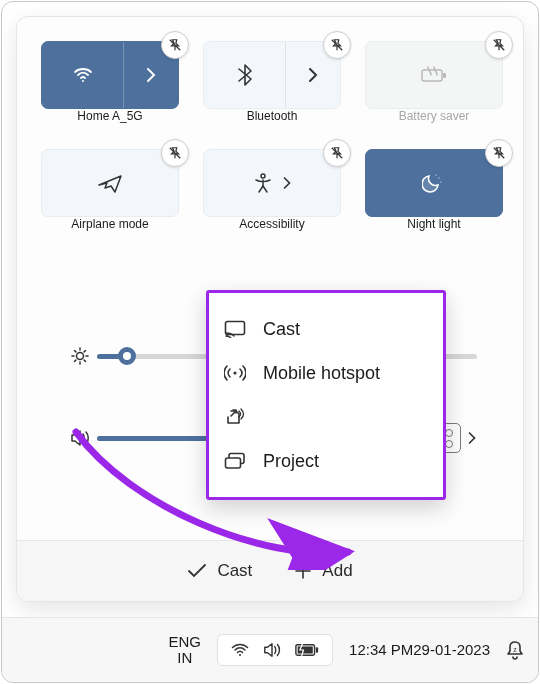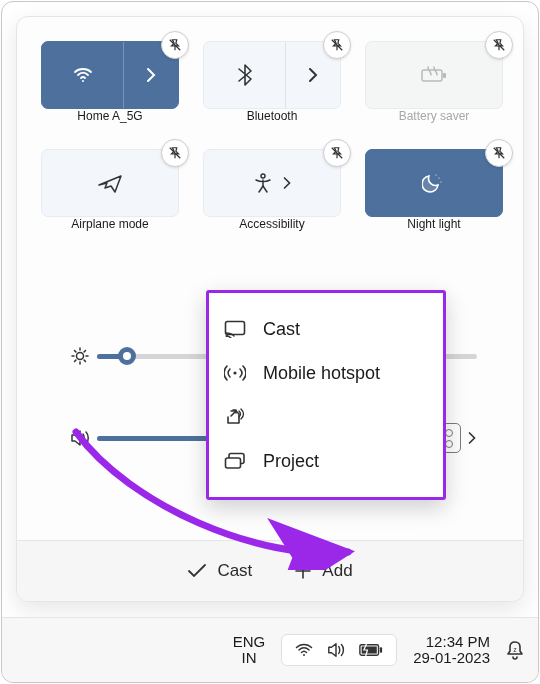--- a/index.html
+++ b/index.html
@@ -90,21 +90,21 @@
   
   .taskbar{
     position:absolute;left:2px;right:2px;bottom:2px;height:64px;
     background:var(--bg);border-top:1px solid var(--divider);
     display:flex;align-items:center;justify-content:flex-end;padding:0 12px;gap:10px;
     border-radius:0 0 12px 12px;
     margin-top:8px;
   }
   .lang{display:flex;flex-direction:column;align-items:center;line-height:1.05;font-size:15px;margin-right:6px;}
   .tray{display:flex;align-items:center;gap:12px;background:#fff;border:1px solid #e0e0e0;border-radius:6px;padding:6px 12px;}
-  .clock{display:flex;flex-direction:column;align-items:flex-end;font-size:15px;line-height:1.1;margin-left:6px;}
+  .clock{display:flex;flex-direction:row;font-size:15px;line-height:1.1;margin-left:6px;}
   .focus-icon{margin-left:4px;}
 
   svg{display:block;}
 </style>
 </head>
 <body>
 
 <div class="frame"></div>
 
 <div class="panel">

